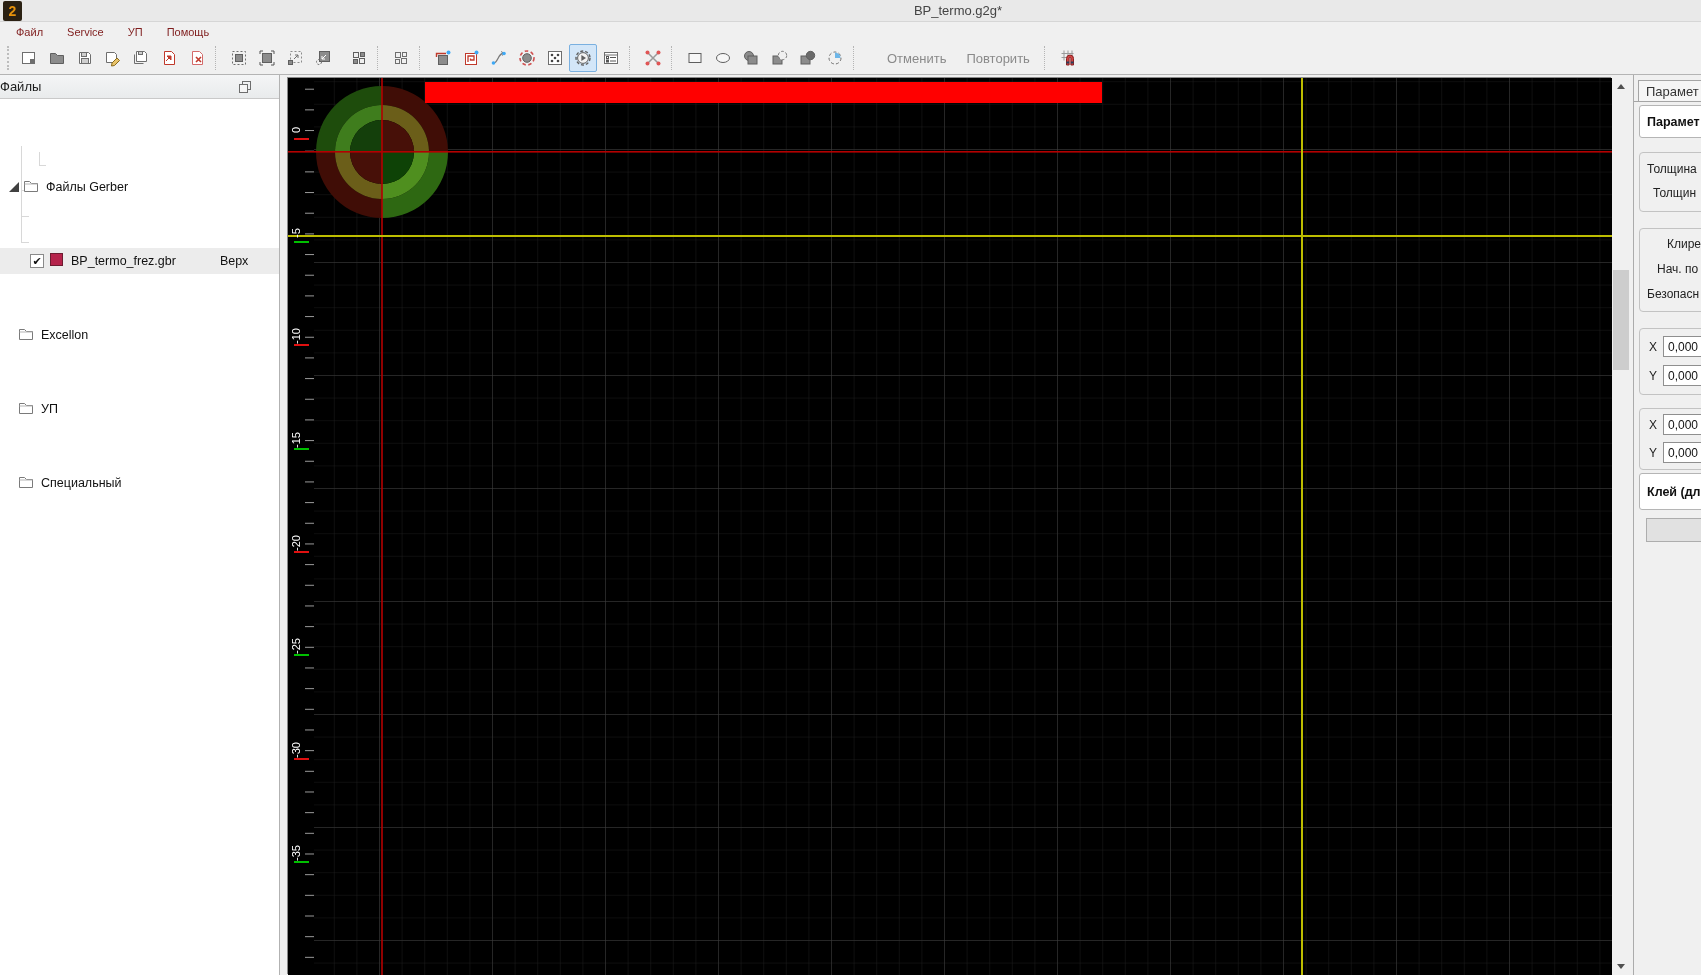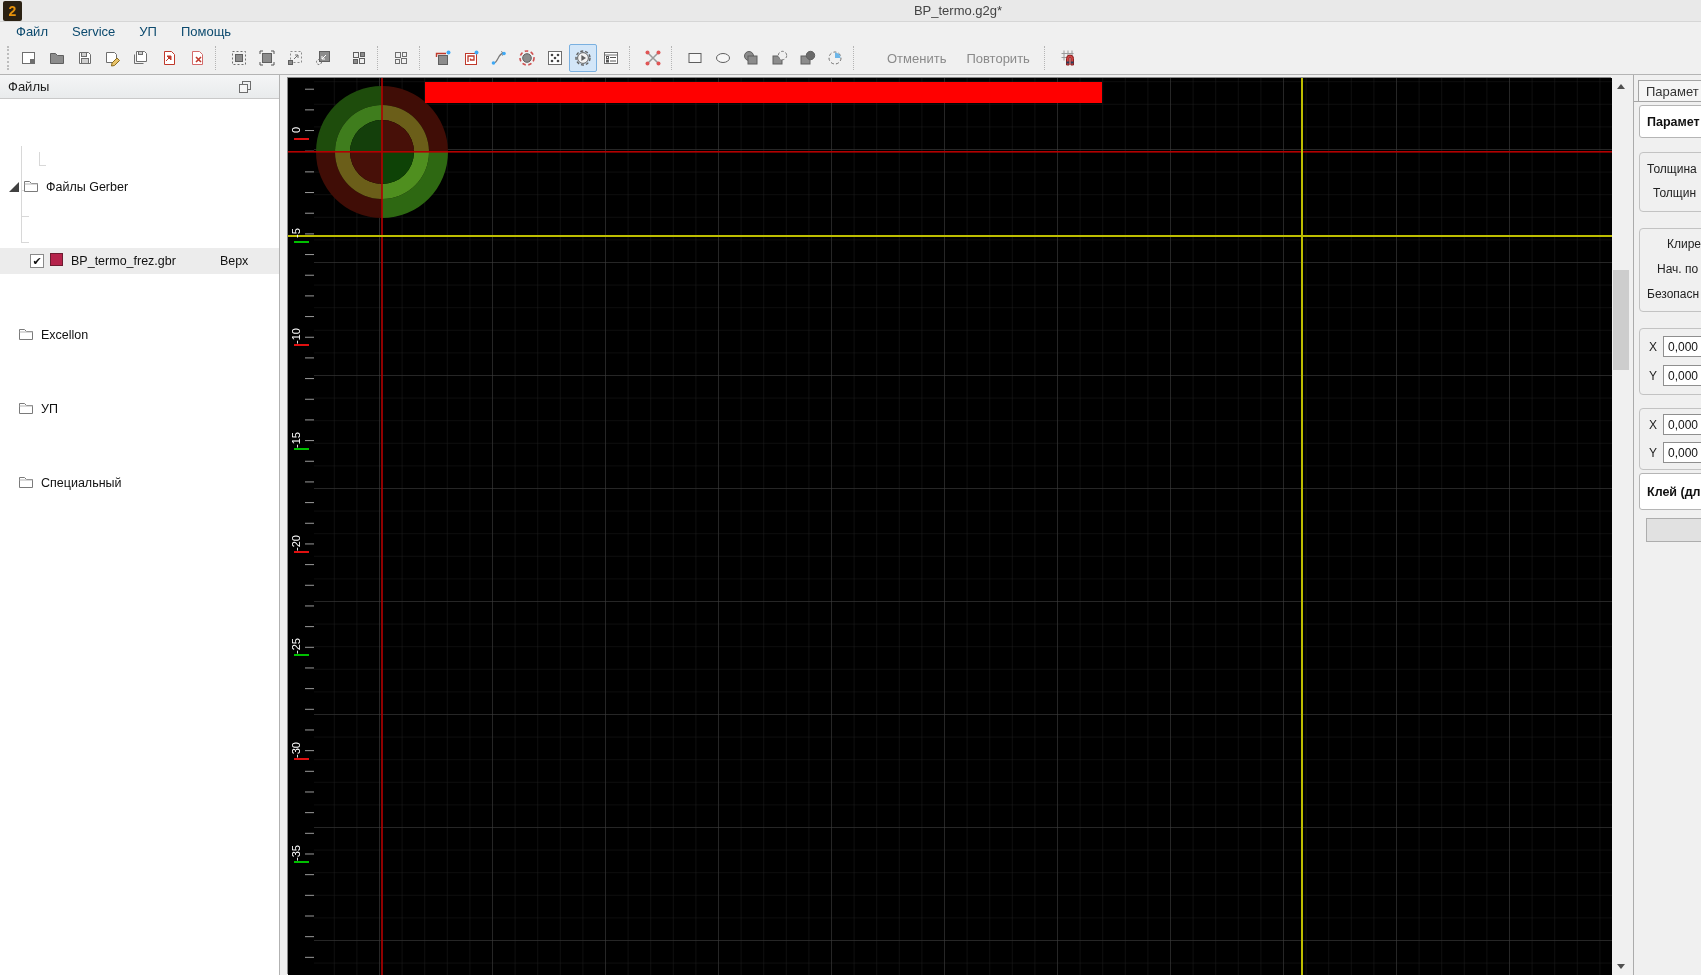--- a/index.html
+++ b/index.html
@@ -11,41 +11,41 @@
               background:#e9e9e9; border-bottom:1px solid #d6d6d6; }
   #appicon { position:absolute; left:3px; top:1px; width:19px; height:20px;
              background:#2b2113; border-radius:2px; color:#e8930c; font-weight:bold;
              font-size:14px; text-align:center; line-height:20px; }
   #wtitle { position:absolute; left:958px; top:3px; transform:translateX(-50%);
             font-size:13px; color:#444; white-space:nowrap; }
 
   
   #menubar { position:absolute; left:0; top:22px; width:1701px; height:20px;
              background:#f0f0f0; display:flex; align-items:center; padding-left:4px; }
-  .menu-item { padding:0 12px; font-size:13px; color:#0c4a6e; height:20px; line-height:20px; }
+  .menu-item { padding:0 12px; font-size:11px; color:#7f1d1d; height:20px; line-height:20px; }
 
   
   #toolbar { position:absolute; left:0; top:42px; width:1701px; height:33px;
              background:#f0f0f0; border-bottom:1px solid #b4b4b4;
              display:flex; align-items:center; padding-left:4px; }
   .grip { width:5px; height:24px; border-left:2px dotted #bdbdbd; margin:0 3px; }
   .tsep { width:6px; height:24px; border-left:1px dotted #b5b5b5; margin:0 4px; }
   .tbtn { width:28px; height:28px; display:flex; align-items:center; justify-content:center;
           border:1px solid transparent; border-radius:2px; }
   .tbtn.selected { background:#d3e6f8; border-color:#7ab0e0; }
   .tbtn svg { display:block; }
   .txtbtn { height:26px; padding:0 9px; display:flex; align-items:center;
             font-size:13px; color:#8a8a8a; border:1px solid transparent; border-radius:2px; }
 
   
   #files-panel { position:absolute; left:0; top:75px; width:280px; height:900px;
                  background:#ffffff; border-right:1px solid #b2b2b2; }
   #fp-title { position:absolute; left:0; top:0; width:100%; height:24px;
               background:linear-gradient(#f4f5f6,#e9ebec); border-bottom:1px solid #c9c9c9;
-              font-size:13px; line-height:23px; padding-left:8px; color:#1d1d1d; }
+              font-size:13px; line-height:23px; padding-left:0; color:#1d1d1d; }
   #fp-float { position:absolute; right:26px; top:3px; width:17px; height:17px;
               display:flex; align-items:center; justify-content:center; }
   #fp-cols { position:absolute; left:0; top:24px; width:100%; height:27px;
              background:#fbfbfb; border-bottom:1px solid #e3e3e3; }
   #fp-cols .c1 { position:absolute; left:8px; top:6px; color:#333; }
   #fp-cols .c2 { position:absolute; left:220px; top:6px; color:#333; }
   #fp-cols .cdiv { position:absolute; left:214px; top:4px; width:1px; height:19px; background:#dcdcdc; }
   #fp-tree { position:absolute; left:0; top:51px; width:100%; }
   .trow { position:relative; height:26px; display:flex; align-items:center;margin-top:48px; }
   .trow.sel { background:#ececec; }

